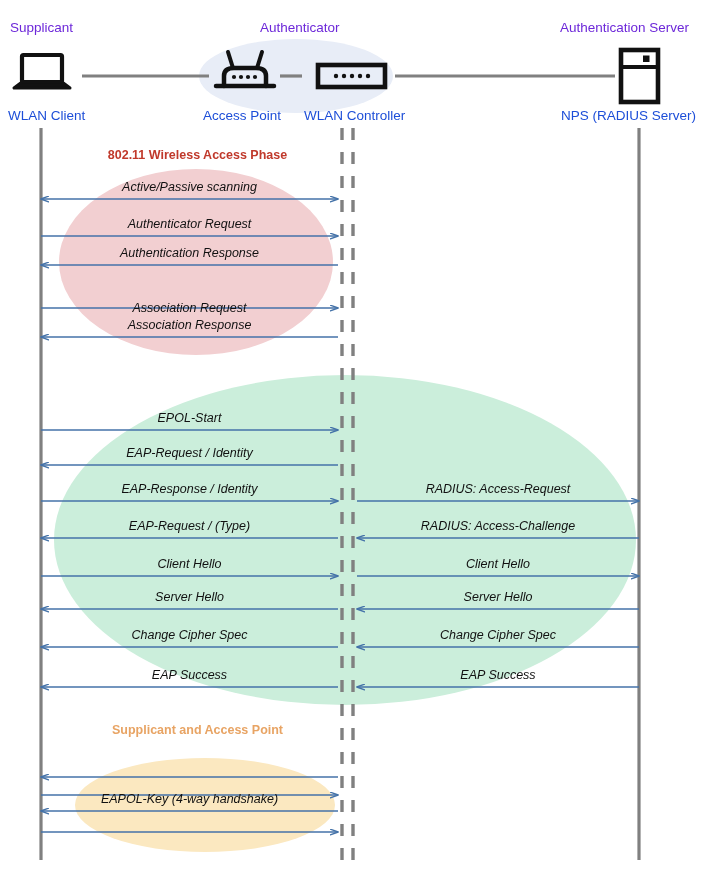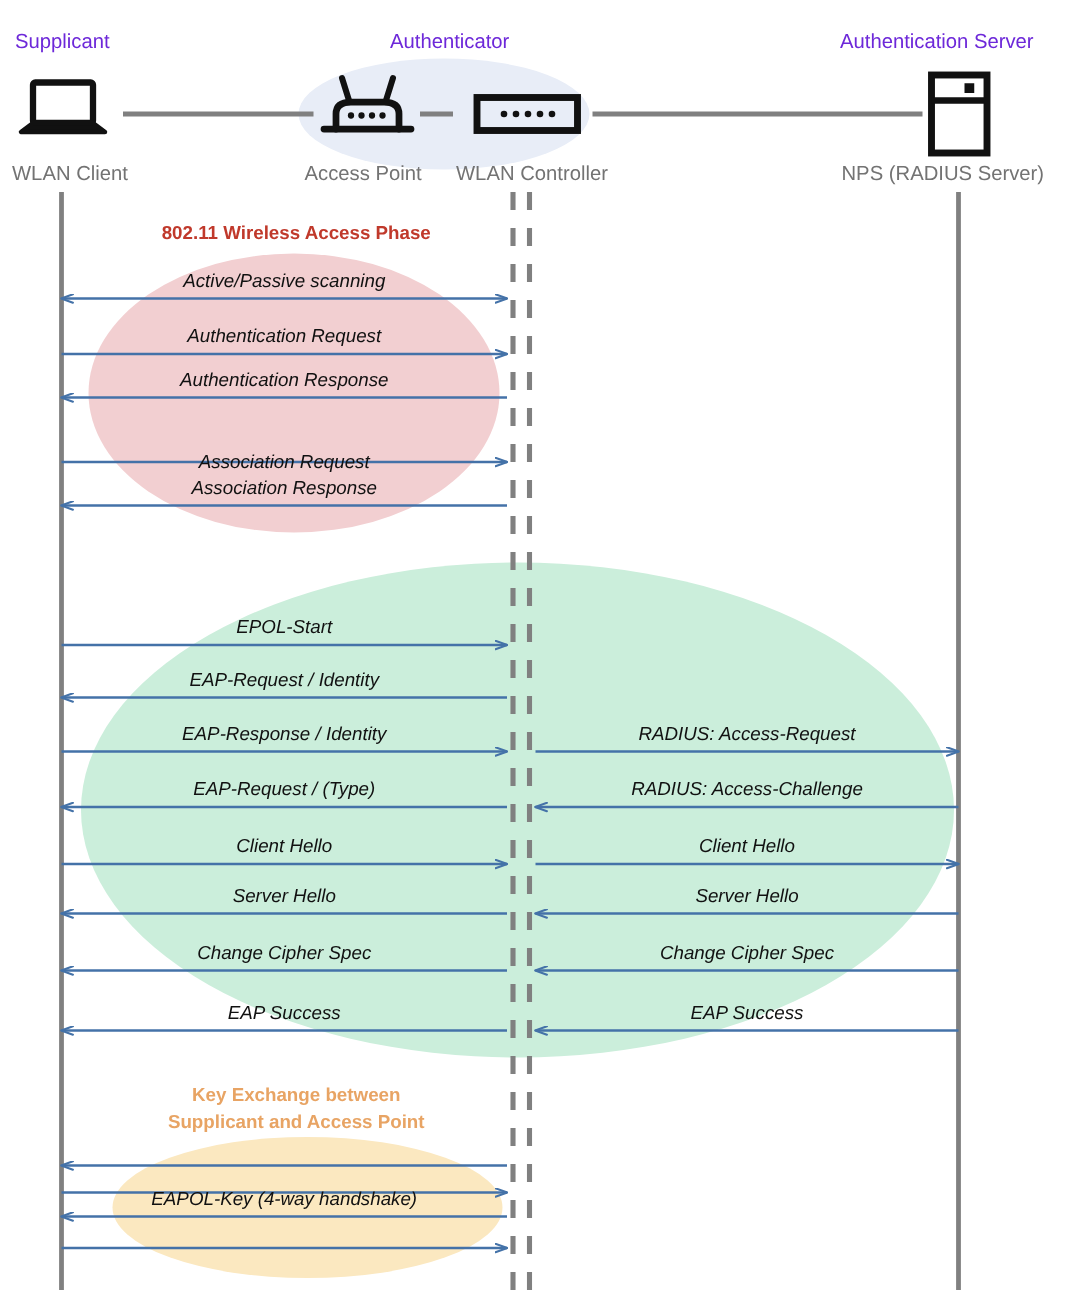--- a/index.html
+++ b/index.html
@@ -1,20 +1,20 @@
 <!DOCTYPE html>
 <html><head>
 <meta charset="utf-8">
 <style>
   html,body{margin:0;padding:0;background:#ffffff;}
   body{font-family:"Liberation Sans","DejaVu Sans",sans-serif;}
   #stage{position:relative;width:713px;height:875px;background:#ffffff;overflow:hidden;}
   #svgroot{position:absolute;left:0;top:0;width:713px;height:875px;}
   .hdr-title{position:absolute;font-size:13.5px;color:#6d28d9;white-space:nowrap;}
-  .hdr-sub{position:absolute;font-size:13.5px;color:#737373;white-space:nowrap;}
+  .hdr-sub{position:absolute;font-size:13.5px;color:#1d4ed8;white-space:nowrap;}
   .phase-label{position:absolute;font-size:12.5px;font-weight:600;white-space:nowrap;text-align:center;line-height:18px;}
   .msg{position:absolute;font-size:12.5px;color:#111111;white-space:nowrap;text-align:center;font-style:italic;}
 </style>
 </head>
 <body>
 
 <div id="stage">
 
   <svg id="svgroot" viewBox="0 0 713 875" xmlns="http://www.w3.org/2000/svg">
     <defs>
@@ -113,27 +113,26 @@
 
   <div class="hdr-sub" style="left:304px;top:108px;">WLAN Controller</div>
 
   <div class="hdr-title" style="left:560px;top:20px;">Authentication Server</div>
   <div class="hdr-sub" style="left:561px;top:108px;">NPS (RADIUS Server)</div>
 
   <div class="phase-label" style="left:40px;top:146px;width:315px;color:#c0392b;">802.11 Wireless Access Phase</div>
 
 
   <div class="phase-label" style="left:40px;top:721px;width:315px;color:#e8a464;">
-    <div>Key Exchange between</div>
     <div>Supplicant and Access Point</div>
   </div>
 
   <div id="label-layer">
       <div class="msg" style="left: 37px; width: 305px; top: 180px;">Active/Passive scanning</div>
-      <div class="msg" style="left: 37px; width: 305px; top: 217px;">Authentication Request</div>
+      <div class="msg" style="left: 37px; width: 305px; top: 217px;">Authenticator Request</div>
       <div class="msg" style="left: 37px; width: 305px; top: 246px;">Authentication Response</div>
       <div class="msg" style="left: 37px; width: 305px; top: 289px; margin-top: 12px;">Association Request</div>
       <div class="msg" style="left: 37px; width: 305px; top: 318px;">Association Response</div>
       <div class="msg" style="left: 37px; width: 305px; top: 411px;">EPOL-Start</div>
       <div class="msg" style="left: 37px; width: 305px; top: 446px;">EAP-Request / Identity</div>
       <div class="msg" style="left: 37px; width: 305px; top: 482px;">EAP-Response / Identity</div>
       <div class="msg" style="left: 37px; width: 305px; top: 519px;">EAP-Request / (Type)</div>
       <div class="msg" style="left: 37px; width: 305px; top: 557px;">Client Hello</div>
       <div class="msg" style="left: 37px; width: 305px; top: 590px;">Server Hello</div>
       <div class="msg" style="left: 37px; width: 305px; top: 628px;">Change Cipher Spec</div>

